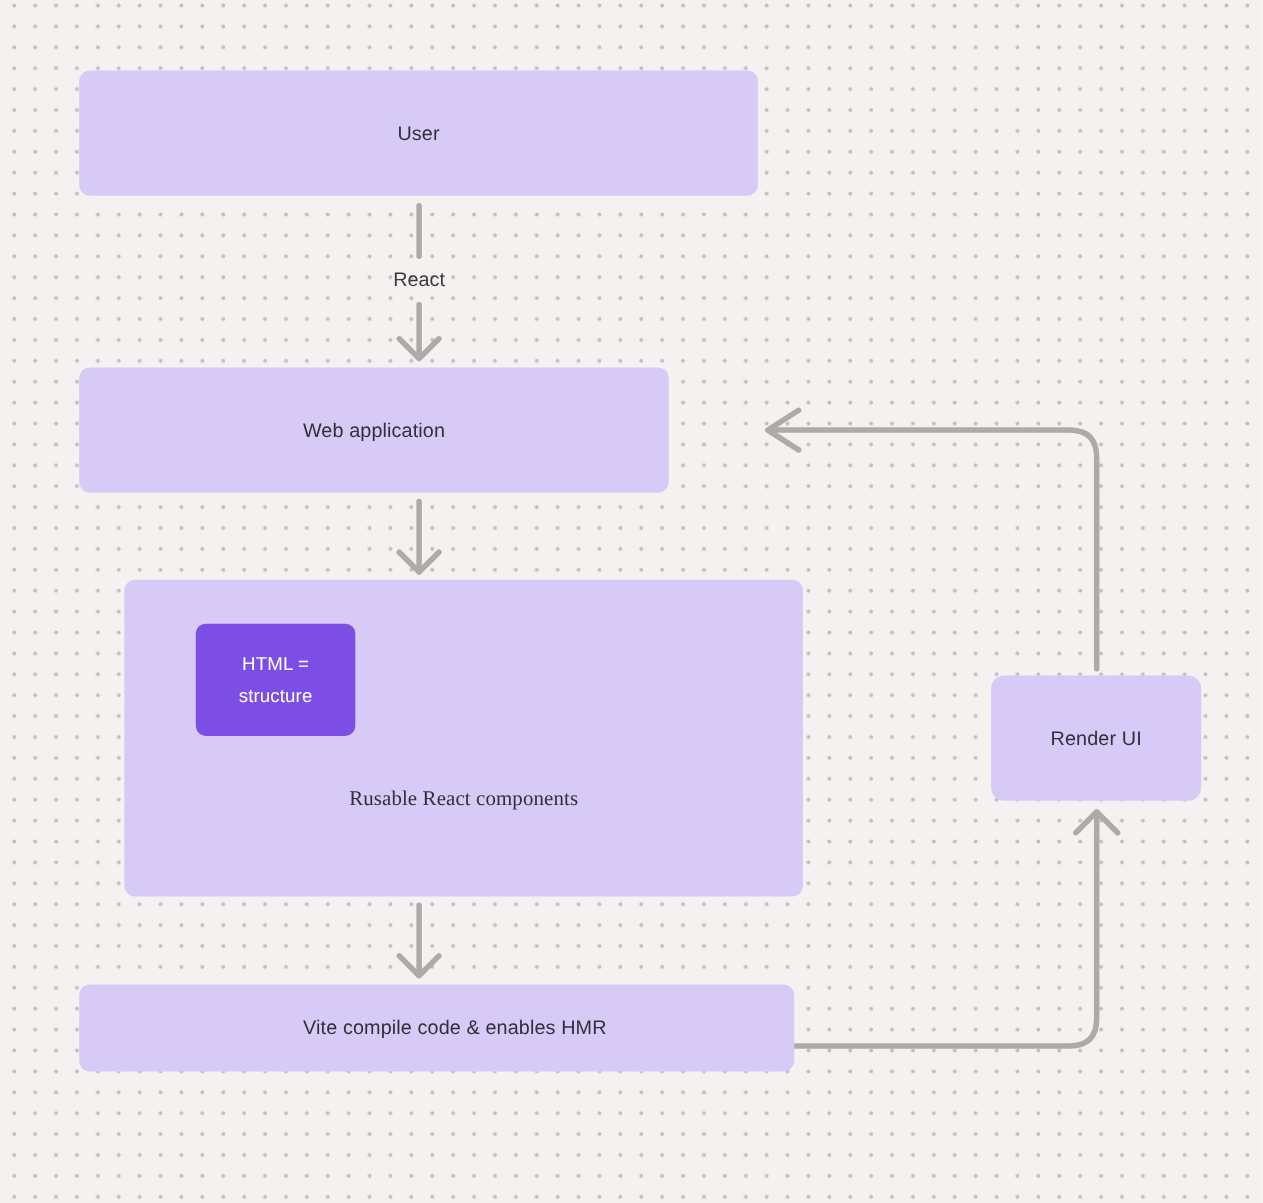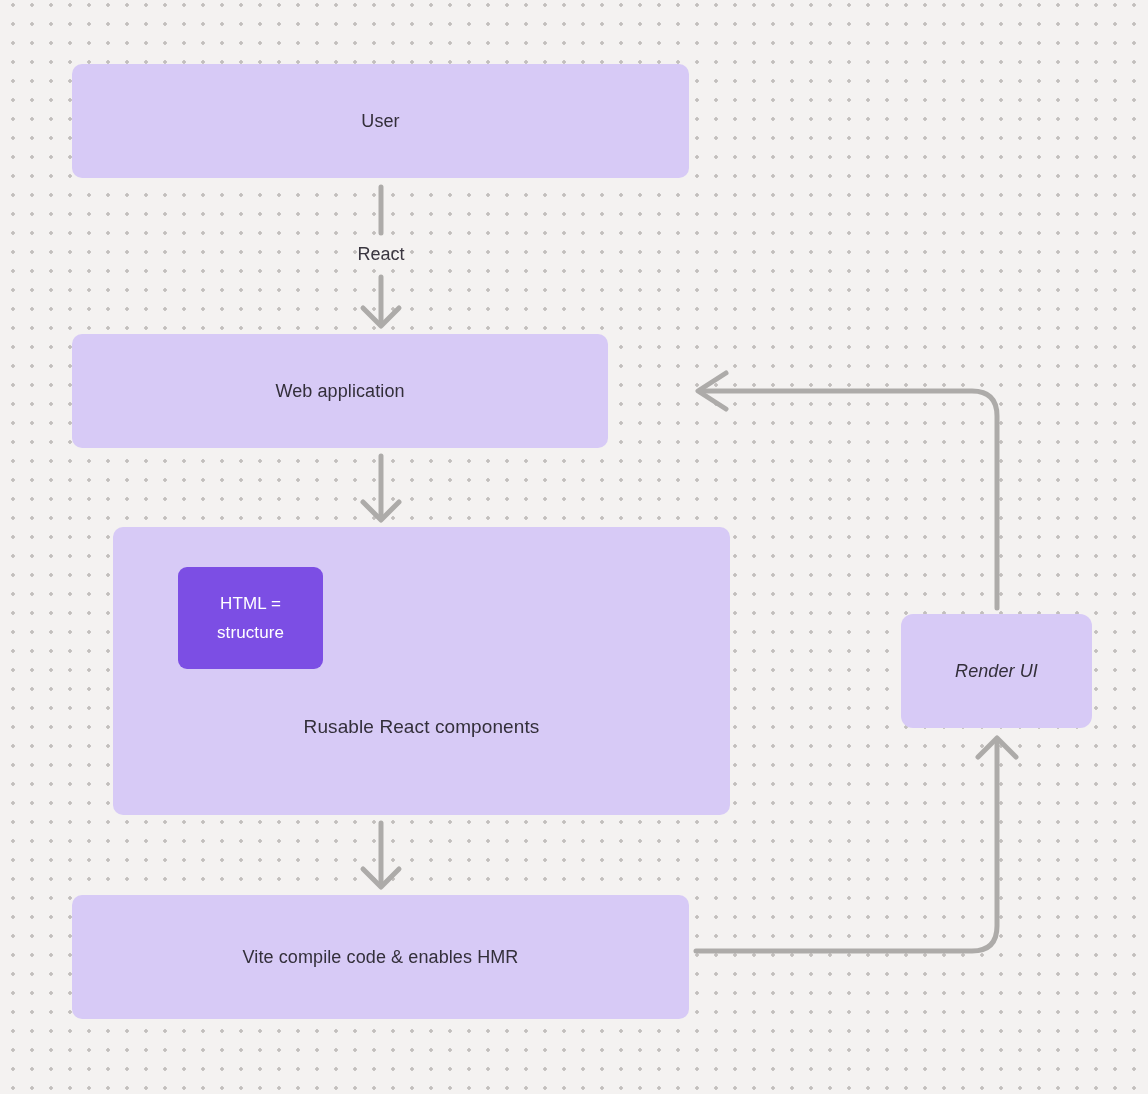--- a/index.html
+++ b/index.html
@@ -38,22 +38,22 @@
     border-radius: 10px;
     display: flex;
     align-items: center;
     justify-content: center;
     color: #332f3a;
     font-size: 18px;
     letter-spacing: 0.1px;
   }
   .node-user   { left: 72px;  top: 64px;  width: 617px; height: 114px; }
   .node-webapp { left: 72px;  top: 334px; width: 536px; height: 114px; }
-  .node-vite   { left: 72px;  top: 895px; width: 617px; height: 124px; }
-  .node-render { left: 901px; top: 614px; width: 191px; height: 114px; border-radius: 12px; font-style: italic; }
+  .node-vite   { left: 72px;  top: 895px; width: 617px; height: 79px; padding-left: 33px; }
+  .node-render { left: 901px; top: 614px; width: 191px; height: 114px; border-radius: 12px; }
   .node-group {
     left: 84px;
     top: 527px;
     width: 617px;
     height: 288px;
     display: block;
     margin-left: 29px;
   }
   .group-children {
     position: absolute;
@@ -79,20 +79,21 @@
     box-sizing: border-box;
   }
   .group-caption {
     position: absolute;
     left: 0;
     top: 716px;
     width: 617px;
     text-align: center;
     font-size: 19px;
     color: #332f3a;
+    font-family: Liberation Serif, serif;
   }
   .node-group .group-caption { top: 189px; }
   .edge-label {
     position: absolute;
     left: 381px;
     top: 244px;
     transform: translateX(-50%);
     font-size: 18px;
     color: #3a3640;
     white-space: nowrap;

